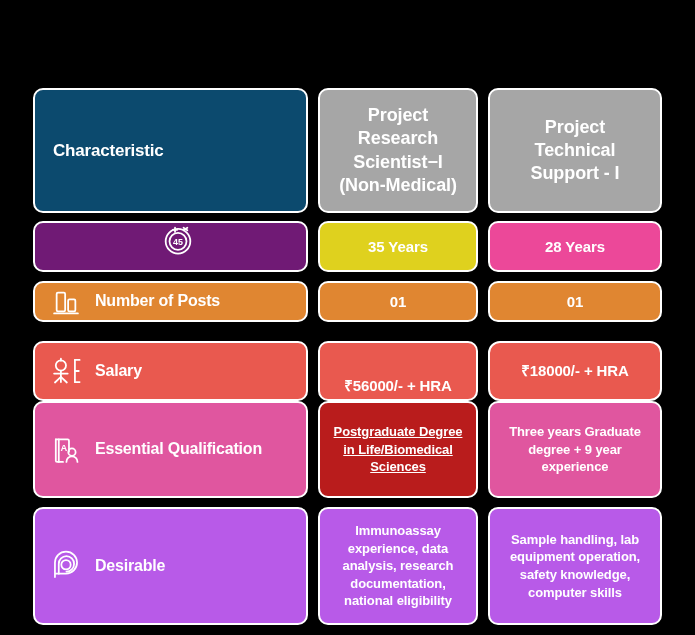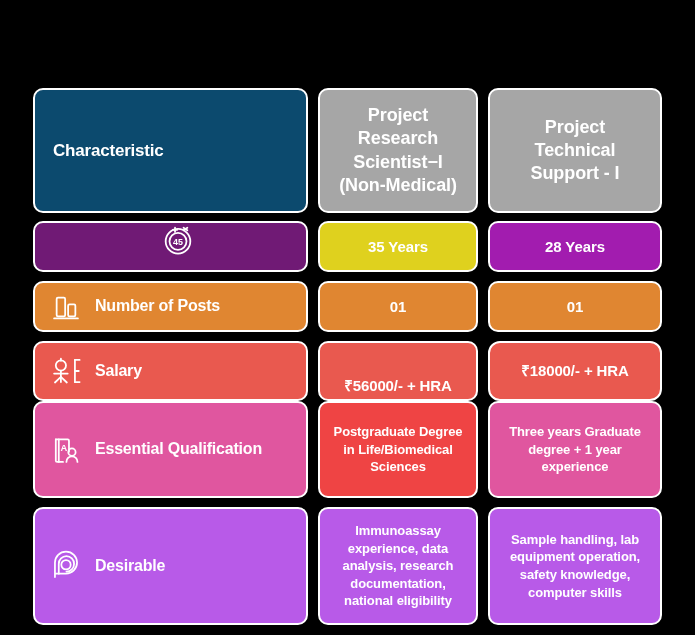--- a/index.html
+++ b/index.html
@@ -152,26 +152,26 @@
           <line x1="16.5" y1="5.5" x2="16.5" y2="10.5"></line>
           <line x1="14" y1="8" x2="19" y2="8"></line>
           <text x="20" y="25.5" font-family="Liberation Sans, sans-serif" font-size="10.5" font-weight="bold" fill="#ffffff" stroke="none" text-anchor="middle">45</text>
         </svg>
       </span>
       <span class="label-text">Maximum Age Limit</span>
     </div>
     <div class="cell value col-a" style="background:#dfd11e;">
       <span class="value-text">35 Years</span>
     </div>
-    <div class="cell value col-b" style="background:#a21caf;">
+    <div class="cell value col-b" style="background:#ec4899;">
       <span class="value-text">28 Years</span>
     </div>
   </div>
 
-  <div class="row posts" style="top:281px; height:51px;">
+  <div class="row posts" style="top:281px; height:41px;">
     <div class="cell label col-label" style="background:#e08631;">
       <span class="icon">
         <svg viewBox="0 0 40 40" fill="none" stroke="#ffffff" stroke-width="2.1" stroke-linecap="round" stroke-linejoin="round">
           <rect x="9" y="9" width="10" height="22" rx="1.5"></rect>
           <rect x="22.5" y="17" width="8.5" height="14" rx="1.5"></rect>
           <line x1="6" y1="33.5" x2="34" y2="33.5"></line>
         </svg>
       </span>
       <span class="label-text">Number of Posts</span>
     </div>
@@ -216,25 +216,25 @@
           <path d="M8 7.5 h14 a1.5 1.5 0 0 1 1.5 1.5 v13"></path>
           <path d="M8 7.5 v25 a1.5 1.5 0 0 0 1.5 1.5 h7"></path>
           <line x1="11.5" y1="7.5" x2="11.5" y2="34"></line>
           <text x="17.5" y="21" font-family="Liberation Sans, sans-serif" font-size="11" font-weight="bold" fill="#ffffff" stroke="none" text-anchor="middle">A</text>
           <circle cx="27" cy="22.5" r="4.3"></circle>
           <path d="M20.5 34 a6.5 6.5 0 0 1 13 0"></path>
         </svg>
       </span>
       <span class="label-text">Essential Qualification</span>
     </div>
-    <div class="cell value col-a" style="background:#ef4444;">
+    <div class="cell value col-a" style="background:#b91c1c;text-decoration:underline;">
       <span class="value-text">Postgraduate Degree in Life/Biomedical Sciences</span>
     </div>
     <div class="cell value col-b" style="background:#e0569f;">
-      <span class="value-text">Three years Graduate degree + 1 year experience</span>
+      <span class="value-text">Three years Graduate degree + 9 year experience</span>
     </div>
   </div>
 
   <div class="row desirable" style="top:507px; height:118px;">
     <div class="cell label col-label" style="background:#b85ae8;">
       <span class="icon">
         <svg viewBox="0 0 40 40" fill="none" stroke="#ffffff" stroke-width="2.1" stroke-linecap="round" stroke-linejoin="round">
           <path d="M7 33 V16 A13 13 0 0 1 20 3 A13 13 0 0 1 33 16 A13 13 0 0 1 20 29 H7"></path>
           <path d="M11.5 29 V17.5 A9 9 0 0 1 20.5 8.5 A9 9 0 0 1 29.5 17.5 A9 9 0 0 1 20.5 26.5"></path>
           <circle cx="20" cy="18.5" r="5.5"></circle>

